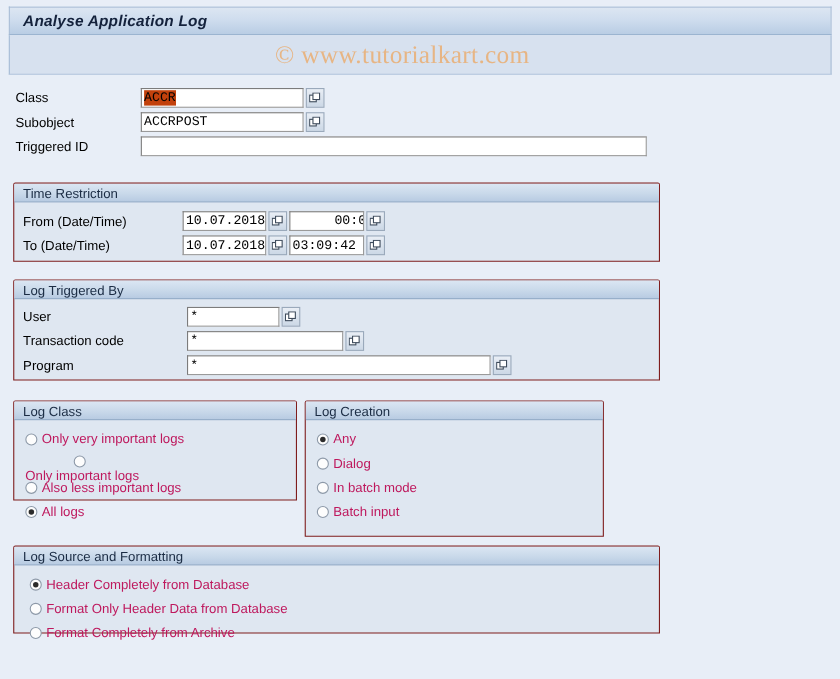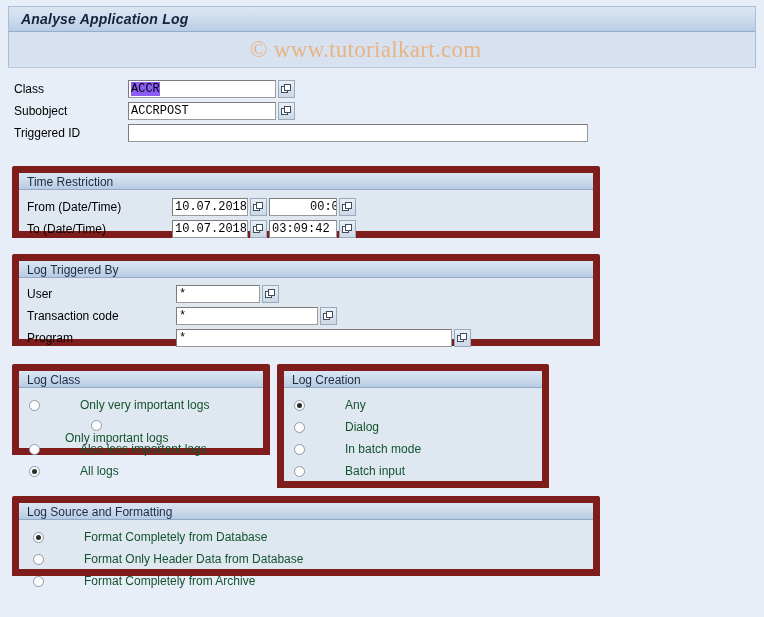--- a/index.html
+++ b/index.html
@@ -43,36 +43,36 @@
 
   
   .inp{
     position:absolute;height:18px;box-sizing:border-box;
     background:#fff;border:1px solid #9a9a9a;
     border-top-color:#7c7c7c;border-left-color:#7c7c7c;
     padding:0 2px;line-height:17px;
     font-family:"Liberation Mono", monospace;font-size:12px;color:#000;
     white-space:nowrap;overflow:hidden;
   }
-  .inp.sel-txt > span.hl{background:#8b5cf6;}
+  .inp.sel-txt > span.hl{background:#c2410c;}
 
   
   .mc{
     position:absolute;width:17px;height:18px;box-sizing:border-box;
     background:linear-gradient(to bottom,#e9eef5,#ccd8e6);
     border:1px solid #9aa9bb;
     display:flex;align-items:center;justify-content:center;
   }
   .mc svg{display:block;}
 
   
   .panel{
     position:absolute;box-sizing:border-box;
     background:#dfe7f1;
-    border:7px solid #7f1d1d;
+    border:1px solid #7f1d1d;
     border-radius:2px 2px 0 0;
   }
   .panel > .phead{
     position:absolute;left:0;top:0;right:0;height:17px;
     background:linear-gradient(to bottom,#dbe6f3 0%,#c9d9ea 55%,#b8cbe2 100%);
     border-bottom:1px solid #8fa9c6;
     box-sizing:border-box;
   }
   .panel > .phead > span{
     position:absolute;left:8px;top:2px;font-size:12px;color:#1b2c44;white-space:nowrap;
@@ -85,21 +85,21 @@
     background:#fdfdfd;
     border:1px solid #8d99a8;
     box-sizing:border-box;
     position:relative;flex:0 0 auto;
     margin-right:4px;
   }
   .radio.on .dot:after{
     content:"";position:absolute;left:2px;top:2px;width:5px;height:5px;
     border-radius:50%;background:#2b2b2b;
   }
-  .radio .rl{font-size:12px;color:#14532d;margin-left:36px;}
+  .radio .rl{font-size:12px;color:#be185d;}
 </style>
 </head>
 <body>
 
 <div class="titlebar">
   <div class="tl">Analyse Application Log</div>
 </div>
 <div class="subbar"></div>
 <div class="watermark">© www.tutorialkart.com</div>
 
@@ -242,21 +242,21 @@
     </div>
 </div>
 
 <div class="panel" style="left:12px;top:496px;width:588px;height:80px;">
   <div class="phead">
     <span>Log Source and Formatting</span>
   </div>
   <div id="log-source-opts">
       <div class="radio on" style="left:14px;top:27px;">
         <span class="dot"></span>
-        <span class="rl">Format Completely from Database</span>
+        <span class="rl">Header Completely from Database</span>
       </div>
       <div class="radio" style="left:14px;top:49px;">
         <span class="dot"></span>
         <span class="rl">Format Only Header Data from Database</span>
       </div>
       <div class="radio" style="left:14px;top:71px;">
         <span class="dot"></span>
         <span class="rl">Format Completely from Archive</span>
       </div>
     </div>

